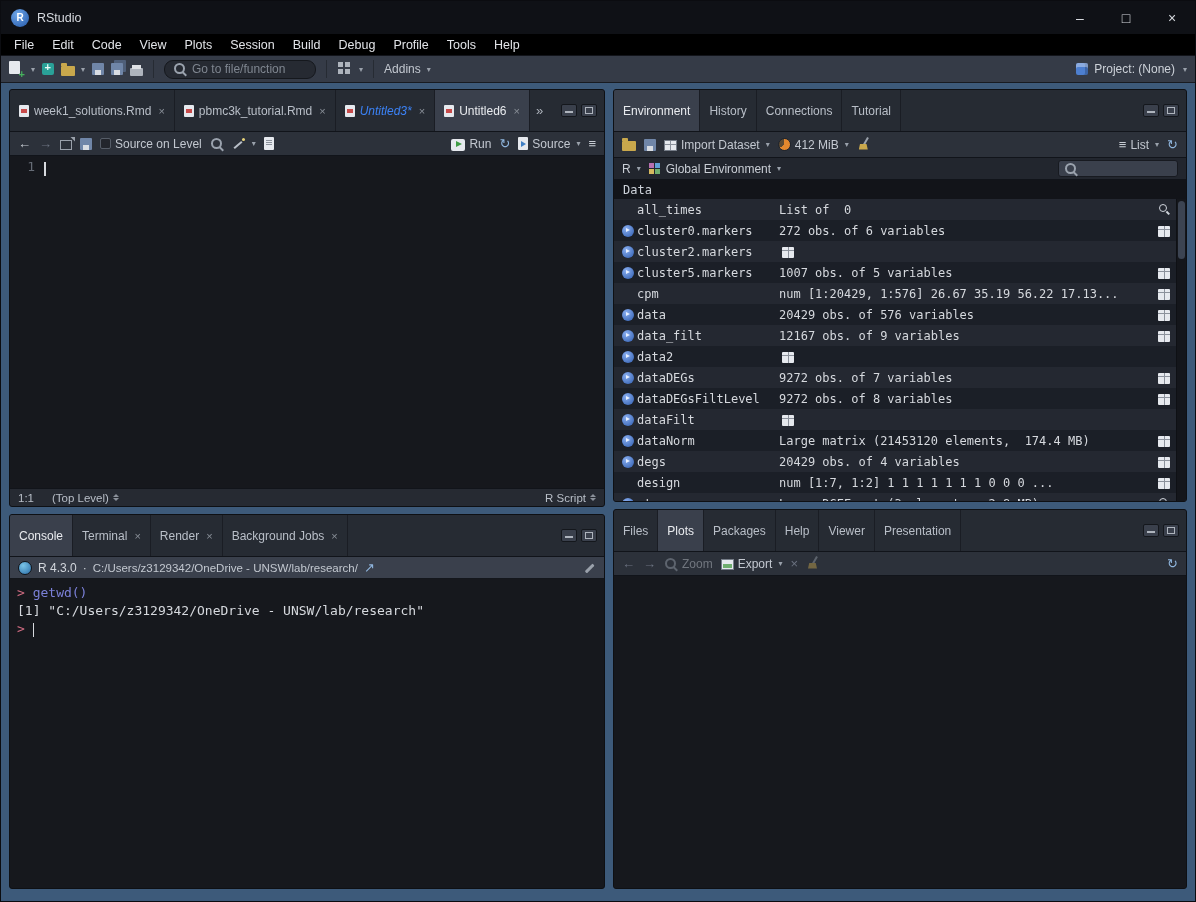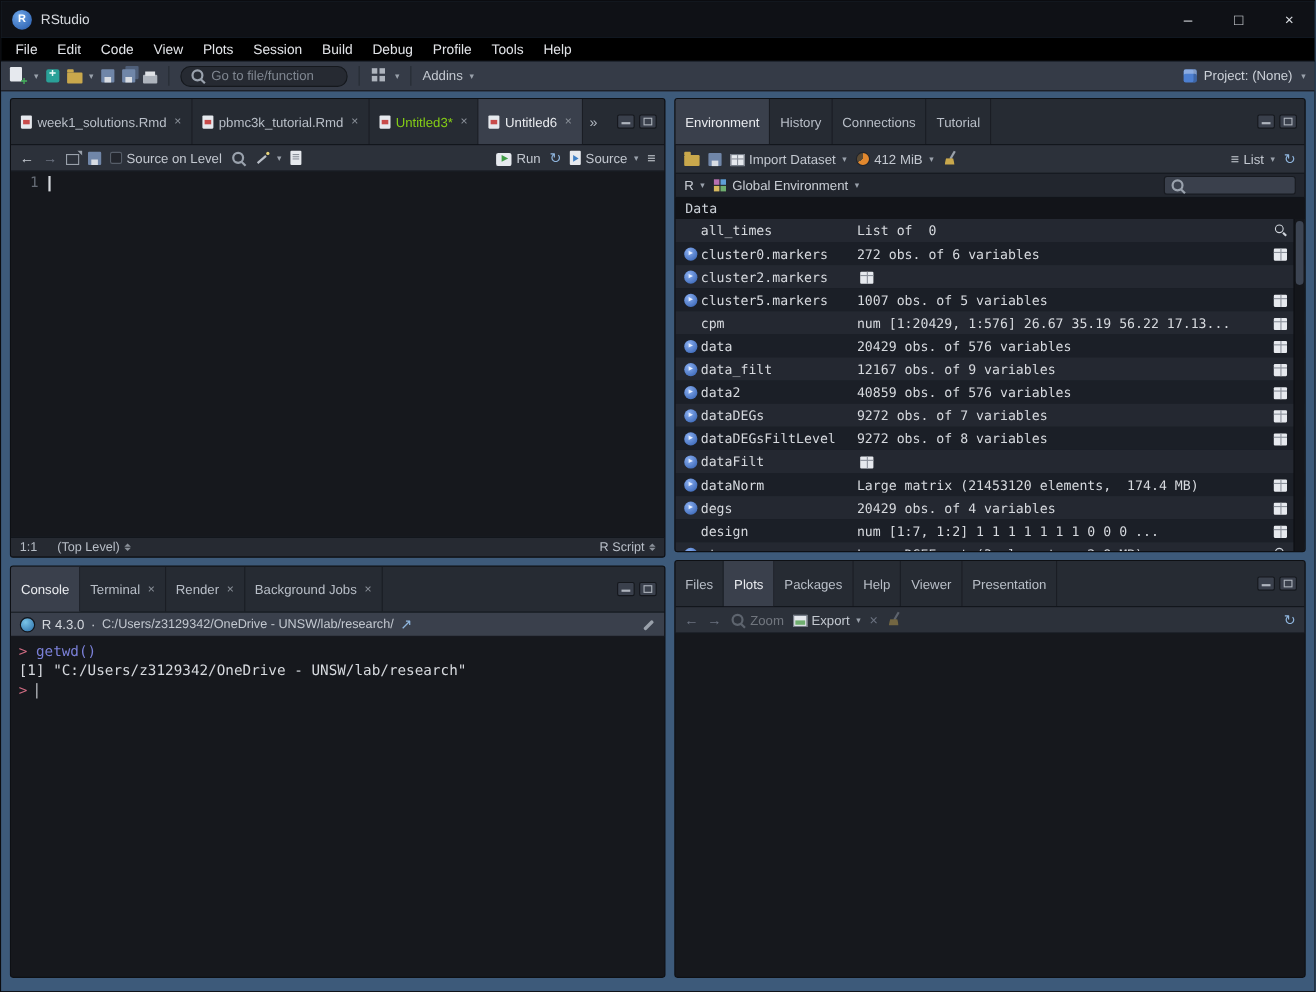--- a/index.html
+++ b/index.html
@@ -36,21 +36,21 @@
   .source-pane{flex:0 0 418px}
   .console-pane{flex:1}
   .env-pane{flex:0 0 413px}
   .plots-pane{flex:1}
 
   
   .tabbar{height:42px;background:#262b33;display:flex;align-items:stretch;border-bottom:1px solid #11141a;flex:0 0 auto}
   .tab{display:flex;align-items:center;gap:5px;padding:0 9px;font-size:12px;color:#b9bfc8;border-right:1px solid #1a1d24;white-space:nowrap}
   .tab.active{background:#3a404c;color:#e9ebef}
   .tab-close{color:#8a9099;font-size:11px;margin-left:2px}
-  .tab-mod .tab-label{color:#84cc16;}
+  .tab-mod .tab-label{color:#3b82f6;font-style:italic}
   .tab-overflow{display:flex;align-items:center;padding:0 6px;color:#aeb4bd;font-size:13px}
   .pane-winbtns{margin-left:auto;display:flex;align-items:center;gap:4px;padding:0 7px}
   .pbtn{width:16px;height:13px;position:relative;background:#3a404c;border:1px solid #14171c;border-radius:2px}
   .pbtn-min::after{content:"";position:absolute;left:3px;right:3px;bottom:3px;height:2px;background:#aeb4bd}
   .pbtn-max::after{content:"";position:absolute;left:3px;right:3px;top:2px;bottom:2px;border:1px solid #aeb4bd}
 
   
   .pane-toolbar{height:24px;background:#2c313a;display:flex;align-items:center;gap:8px;padding:0 8px;border-bottom:1px solid #11141a;flex:0 0 auto;font-size:12px;color:#c3c8d0}
   .env-toolbar{height:26px}
   .tool-btn{display:flex;align-items:center;gap:4px}
@@ -476,21 +476,20 @@
             <span class="env-value">12167 obs. of 9 variables</span>
             <span class="cell-action">
                 <span class="i ic-tbl"></span>
               </span>
           </div>
           <div class="env-row">
             <span class="cell-icon">
                 <span class="i ic-exp"></span>
               </span>
             <span class="env-name">data2</span>
-            <span class="env-value">40859 obs. of 576 variables</span>
             <span class="cell-action">
                 <span class="i ic-tbl"></span>
               </span>
           </div>
           <div class="env-row">
             <span class="cell-icon">
                 <span class="i ic-exp"></span>
               </span>
             <span class="env-name">dataDEGs</span>
             <span class="env-value">9272 obs. of 7 variables</span>

